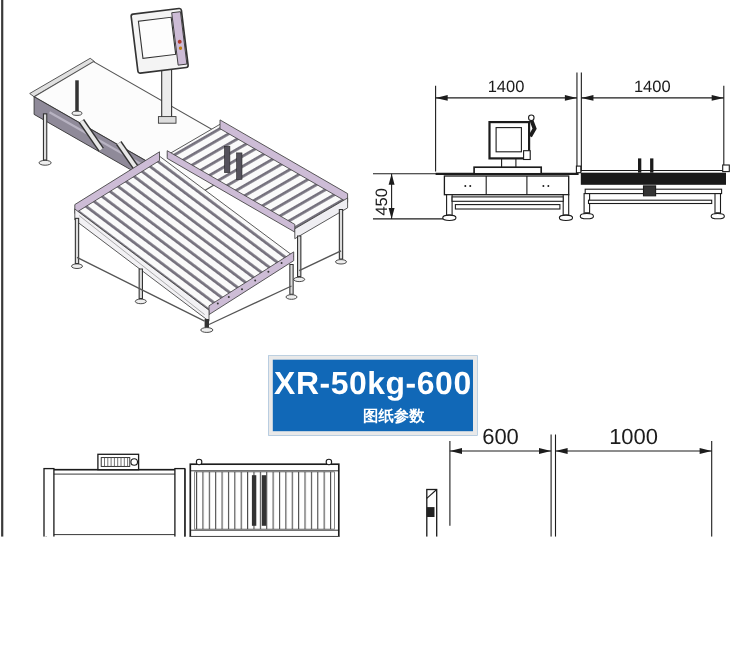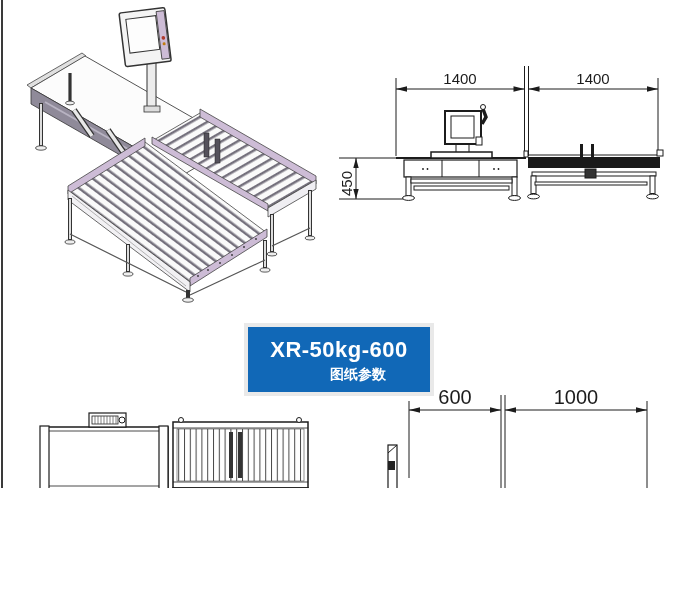--- a/index.html
+++ b/index.html
@@ -12,21 +12,21 @@
   #iso-view{left:0;top:0;}
   #side-view{left:339px;top:0;}
   #plan-view{left:10px;top:400px;}
   #end-view{left:380px;top:385px;}
   #model-label{
     position:absolute;left:244px;top:323px;width:182px;height:65px;
     background:#1168b7;border:4px solid #e9e9e9;
     display:flex;flex-direction:column;align-items:center;justify-content:center;
     color:#ffffff;text-align:center;line-height:1.15;
   }
-  #model-label .model{font-size:22px;font-weight:bold;letter-spacing:0.5px;}
+  #model-label .model{font-size:29px;font-weight:bold;letter-spacing:0.5px;}
   #model-label .sub{font-size:14px;font-weight:bold;margin-top:3px;padding-left:38px;}
   svg text{font-family:"Liberation Sans", sans-serif;fill:#1c1c1c;}
   .dim{stroke:#1c1c1c;stroke-width:1;fill:none;}
   .dimtxt{font-size:15px;}
   .dimtxt-big{font-size:20px;}
   .ln{stroke:#1c1c1c;fill:none;}
   .wt{fill:#ffffff;stroke:#1c1c1c;}
 </style>
 </head>
 <body>

